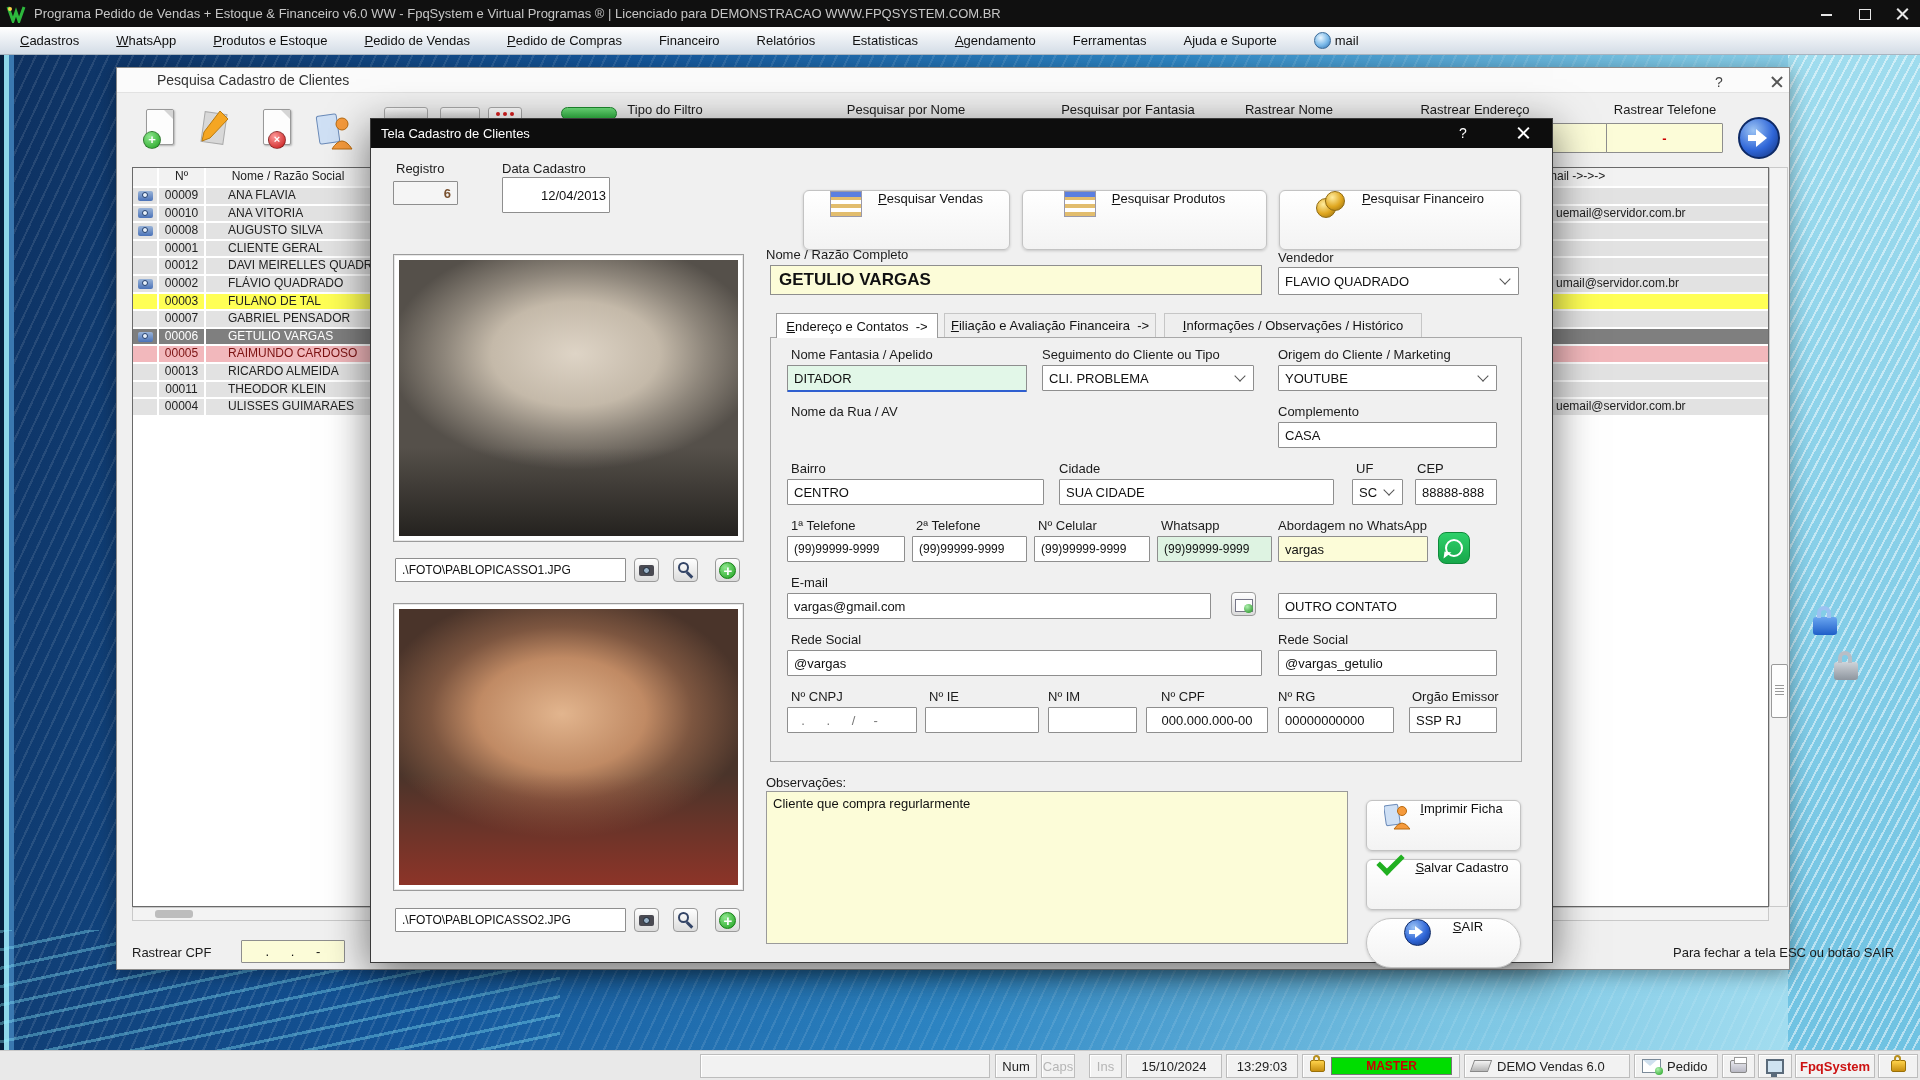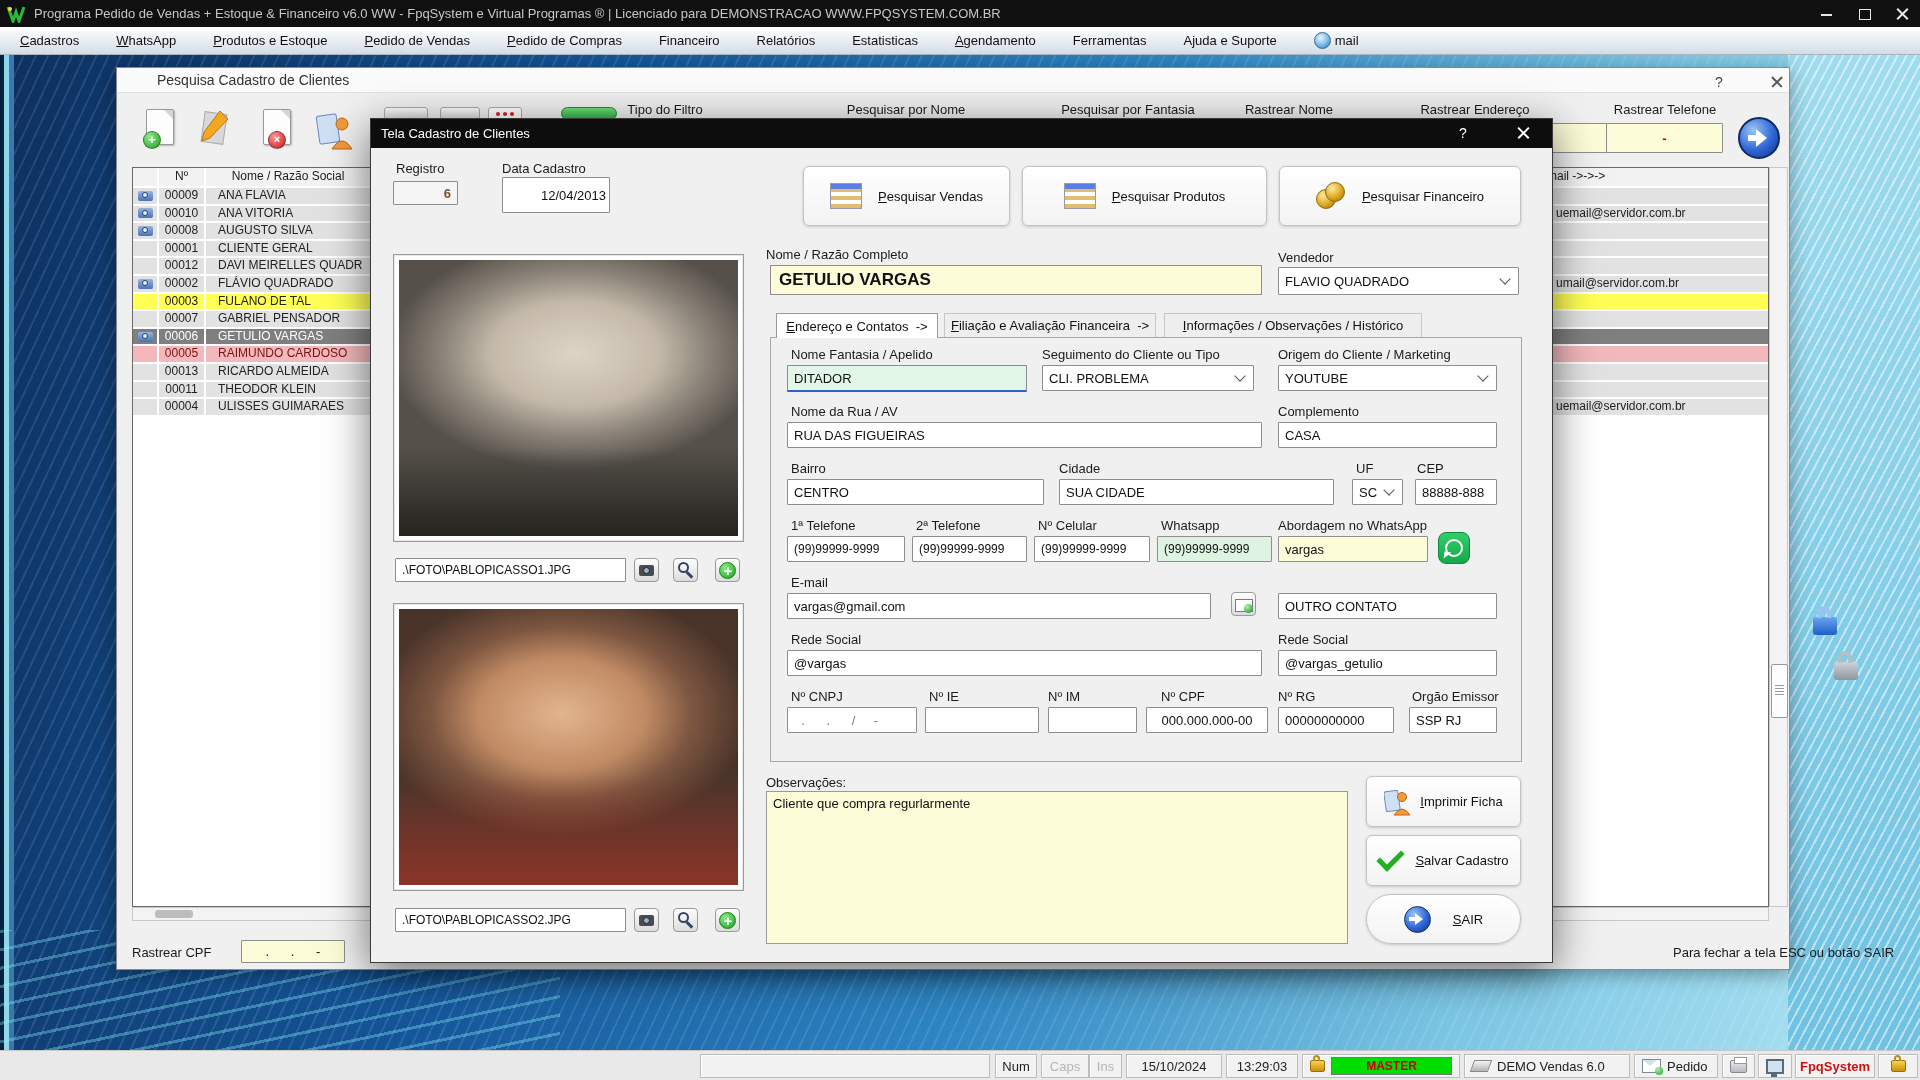--- a/index.html
+++ b/index.html
@@ -69,21 +69,21 @@
   .flabel{position:absolute;top:34px;font-size:13px;color:#1b1b1b;transform:translateX(-50%);white-space:nowrap;}
   .go-lg{position:absolute;width:42px;height:42px;border-radius:50%;background:radial-gradient(circle at 35% 30%,#9cc4f4,#2f66d8 55%,#122f74);border:2px solid #0e2a66;box-sizing:border-box;}
   .go-lg::before{content:'';position:absolute;left:8px;top:16px;width:9px;height:6px;background:#fff;}
   .go-lg::after{content:'';position:absolute;left:16px;top:10px;border-left:11px solid #fff;border-top:9px solid transparent;border-bottom:9px solid transparent;}
   
   .ptable{position:absolute;left:15px;top:99px;width:1637px;height:740px;background:#fff;border:1px solid #6a6a6a;box-sizing:border-box;overflow:hidden;}
   .thead,.trow{display:flex;}
   .tc{box-sizing:border-box;border-right:2px solid #fff;overflow:hidden;white-space:nowrap;}
   .ci{width:26px;flex:none;display:flex;align-items:center;justify-content:center;}
   .cn{width:47px;flex:none;text-align:center;}
-  .cm{width:166px;flex:none;padding-left:12px;}
+  .cm{width:166px;flex:none;padding-left:22px;}
   .cf{flex:1;}
   .ce{width:360px;flex:none;padding-left:148px;border-right:none;}
   .ce-h{padding-left:127px;}
   .thead{height:18px;background:#f2f2f2;font-size:12px;line-height:17px;color:#222;border-bottom:2px solid #fff;}
   .thead .cm{text-align:center;padding-left:0;}
   .trow{height:15.6px;border-bottom:2px solid #fff;background:#e2e2e2;font-size:12px;color:#222;line-height:15.5px;}
   .trow.highlight-yellow{background:#ffff55;}
   .trow.highlight-pink{background:#f2b8bc;color:#7c1212;}
   .trow.selected{background:#7f7f7f;color:#fff;}
   .cam{width:15px;height:10px;background:linear-gradient(#9ab4d8,#4a72b8);border-radius:2px;position:relative;display:inline-block;}
@@ -101,21 +101,21 @@
   .greenf{background:#def3e2;}
   .dd::after{content:'';position:absolute;right:9px;top:50%;width:7px;height:7px;margin-top:-6px;border-right:1.6px solid #555;border-bottom:1.6px solid #555;transform:rotate(45deg);}
   .focusline{border-bottom:2px solid #2f5fd0;}
   
   .modal{position:absolute;left:370px;top:118px;width:1183px;height:845px;background:#f0f0f0;border:1px solid #3a3a3a;box-shadow:0 10px 40px rgba(0,0,0,.55);z-index:30;box-sizing:border-box;}
   .mtitle{position:absolute;left:0;top:0;right:0;height:29px;background:#0d0d0d;color:#fff;font-size:13px;display:flex;align-items:center;padding:0 10px;box-sizing:border-box;}
   .mhelp{position:absolute;left:1088px;top:6px;color:#fff;font-size:14px;}
   .mclose{position:absolute;left:1146px;top:8px;width:13px;height:13px;}
   .mclose::before,.mclose::after{content:'';position:absolute;left:-1px;top:5px;width:15px;height:1.8px;background:#fff;}
   .mclose::before{transform:rotate(45deg);} .mclose::after{transform:rotate(-45deg);}
-  .wbtn{position:absolute;background:linear-gradient(#ffffff,#f3f3f3);border:1px solid #c3c3c3;border-radius:6px;box-shadow:0 1px 3px rgba(0,0,0,.18);display:flex;align-items:center;justify-content:center;gap:16px;font-size:13px;color:#111;}
+  .wbtn{position:absolute;background:linear-gradient(#ffffff,#f3f3f3);border:1px solid #c3c3c3;border-radius:6px;box-shadow:0 1px 3px rgba(0,0,0,.18);display:flex;align-items:flex-start;justify-content:center;gap:16px;font-size:13px;color:#111;margin-top:24px;}
   .ic-sheet{width:30px;height:24px;border:1px solid #99a;background:linear-gradient(180deg,#5b7fe0 0 5px,rgba(0,0,0,0) 5px),repeating-linear-gradient(180deg,#fff 0 4px,#e2bd6e 4px 8px);flex:none;}
   .ic-coins{width:30px;height:28px;position:relative;flex:none;}
   .ic-coins::before,.ic-coins::after{content:'';position:absolute;width:20px;height:20px;border-radius:50%;background:radial-gradient(circle at 35% 30%,#ffec9e,#dfa61f 55%,#8f6a12);border:1px solid #8f6a12;box-sizing:border-box;}
   .ic-coins::before{left:0;top:7px;} .ic-coins::after{left:9px;top:0;}
   .nomefield{position:absolute;background:#fcfcd8;border:1px solid #8e8e8e;font-size:17px;font-weight:bold;color:#111;display:flex;align-items:center;padding:0 8px;box-sizing:border-box;}
   .tab{position:absolute;height:25px;box-sizing:border-box;font-size:13px;display:flex;align-items:center;justify-content:center;border:1px solid #c6c6c6;background:#eeeeee;color:#111;white-space:pre;}
   .tab.active{background:#fff;border-color:#9a9a9a;border-bottom:none;z-index:2;}
   .panel{position:absolute;border:1px solid #a8a8a8;background:#f0f0f0;}
   .wa-btn{position:absolute;width:32px;height:32px;background:linear-gradient(#2ed06a,#17a74a);border:1px solid #0f8a3a;border-radius:8px;box-sizing:border-box;}
   .wa-btn::before{content:'';position:absolute;left:6px;top:6px;width:18px;height:18px;border:2.4px solid #fff;border-radius:50%;box-sizing:border-box;}
@@ -394,21 +394,20 @@
     <div class="panel" style="left:399px;top:218px;width:750px;height:423px;"></div>
 
     <span class="lb" style="left:420px;top:228px;">Nome Fantasia / Apelido</span>
     <div class="tx focusline" style="left:416px;top:246px;width:240px;height:27px;background:#e2f7e8;">DITADOR</div>
     <span class="lb" style="left:671px;top:228px;">Seguimento do Cliente ou Tipo</span>
     <div class="tx dd" style="left:671px;top:246px;width:212px;height:26px;">CLI. PROBLEMA</div>
     <span class="lb" style="left:907px;top:228px;">Origem do Cliente / Marketing</span>
     <div class="tx dd" style="left:907px;top:246px;width:219px;height:26px;">YOUTUBE</div>
 
     <span class="lb" style="left:420px;top:285px;">Nome da Rua / AV</span>
-    <div class="tx" style="left:416px;top:303px;width:475px;height:26px;">RUA DAS FIGUEIRAS</div>
     <span class="lb" style="left:907px;top:285px;">Complemento</span>
     <div class="tx" style="left:907px;top:303px;width:219px;height:26px;">CASA</div>
 
     <span class="lb" style="left:420px;top:342px;">Bairro</span>
     <div class="tx" style="left:416px;top:360px;width:257px;height:26px;">CENTRO</div>
     <span class="lb" style="left:688px;top:342px;">Cidade</span>
     <div class="tx" style="left:688px;top:360px;width:275px;height:26px;">SUA CIDADE</div>
     <span class="lb" style="left:985px;top:342px;">UF</span>
     <div class="tx dd" style="left:981px;top:360px;width:51px;height:26px;">SC</div>
     <span class="lb" style="left:1046px;top:342px;">CEP</span>
@@ -483,21 +482,21 @@
       </div>
     <div class="tx" style="left:24px;top:789px;width:231px;height:24px;font-size:12px;">.\FOTO\PABLOPICASSO2.JPG</div>
     <span class="btn-sm g-cam" style="left:263px;top:789px;"></span>
     <span class="btn-sm g-mag" style="left:302px;top:789px;"></span>
     <span class="btn-sm g-plus" style="left:344px;top:789px;"></span>
   </div>
 
   <div class="statusbar">
     <div class="scell" style="left:700px;width:290px;"></div>
     <div class="scell" style="left:995px;width:42px;justify-content:center;">Num</div>
-    <div class="scell dim" style="left:1041px;width:48px;justify-content:center;">Caps</div>
+    <div class="scell dim" style="left:1041px;width:34px;justify-content:center;">Caps</div>
     <div class="scell dim" style="left:1089px;width:33px;justify-content:center;">Ins</div>
     <div class="scell" style="left:1126px;width:96px;justify-content:center;">15/10/2024</div>
     <div class="scell" style="left:1226px;width:72px;justify-content:center;">13:29:03</div>
     <div class="scell" style="left:1302px;width:158px;">
       <span class="ic-lockg"></span>
       <span class="masterbox">MASTER</span>
     </div>
     <div class="scell" style="left:1464px;width:166px;">
       <span class="ic-ers"></span>
       <span>DEMO Vendas 6.0</span>

